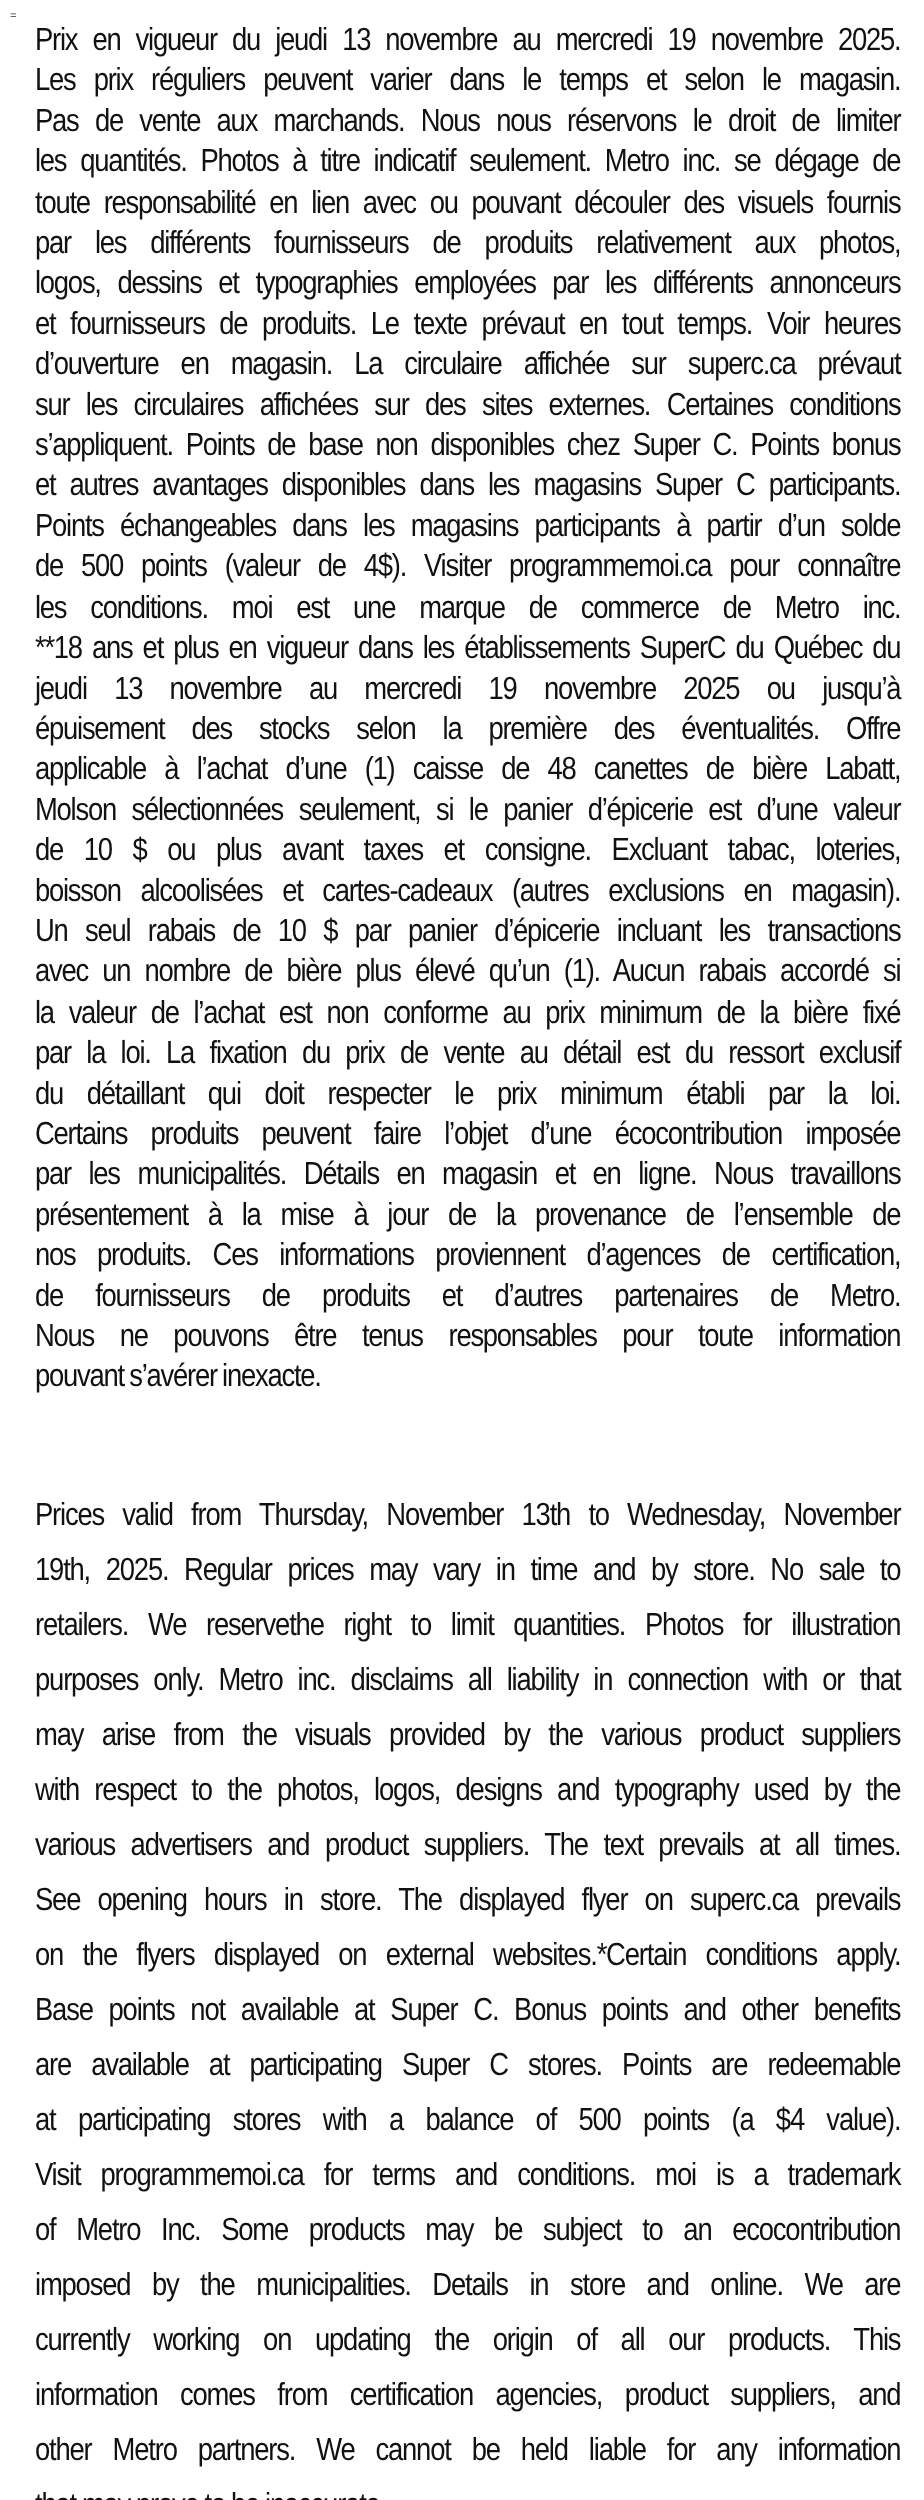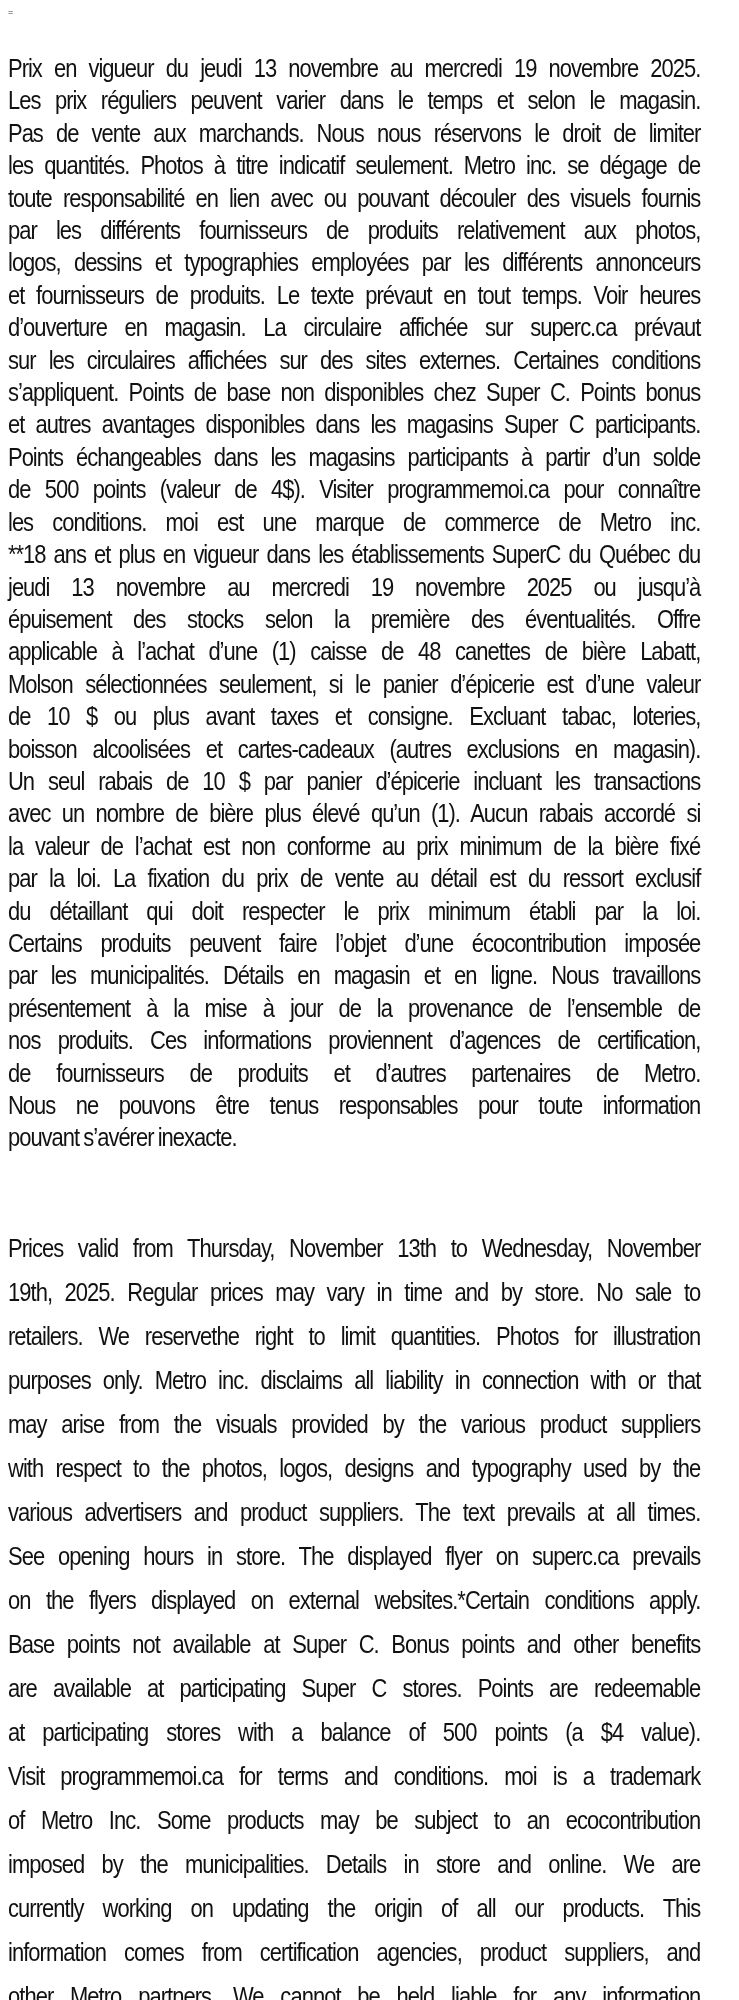--- a/index.html
+++ b/index.html
@@ -18,23 +18,22 @@
     .marker {
       position: absolute;
       left: 8px;
       top: 8px;
       font-size: 9px;
       line-height: 9px;
       color: #333;
     }
     .block {
       position: absolute;
-      left: 8px;
+      left: 28px;
       width: 692px;
-      margin-top: 36px;
     }
     .fr {
       top: 16px;
     }
     .en {
       top: 1190px;
     }
     .line {
       display: block;
       white-space: nowrap;

